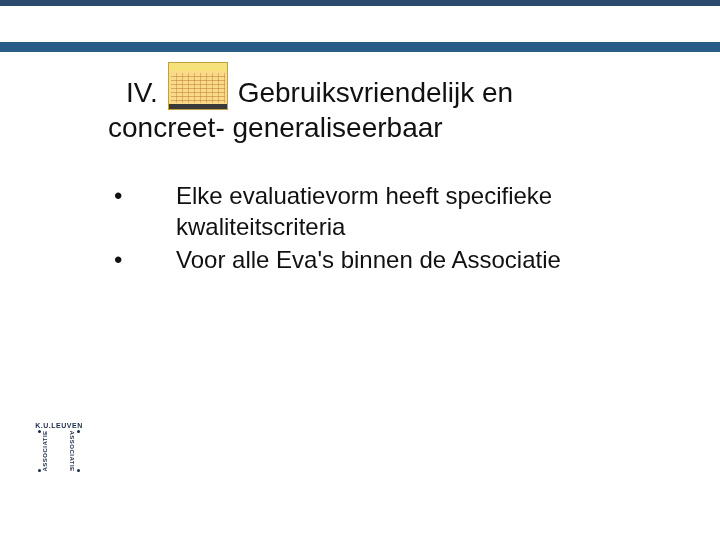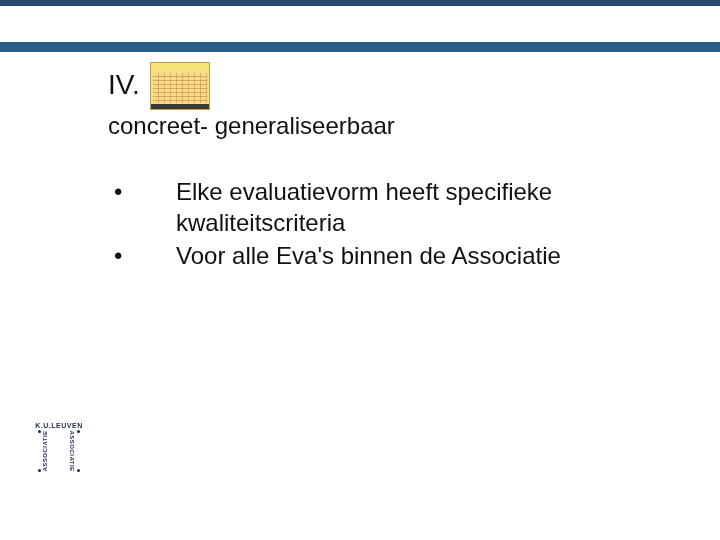--- a/index.html
+++ b/index.html
@@ -32,25 +32,26 @@
       background: #2a5c88;
     }
     .content {
       position: absolute;
       top: 68px;
       left: 108px;
       width: 560px;
     }
     .title-row {
       display: flex;
-      align-items: flex-start;
+      align-items: flex-end;
       gap: 10px;
       font-size: 28px;
       color: #111;
       line-height: 1.2;
+      margin-left: 18px;
     }
     .title-numeral {
       font-size: 28px;
       color: #111;
     }
     .spreadsheet-icon {
       width: 60px;
       height: 48px;
       background: linear-gradient(to bottom, #f5e27a 0%, #f5e27a 18%, #f9d98a 18%, #f9d98a 100%);
       border: 1px solid #c0a040;
@@ -76,21 +77,21 @@
       left: 0;
       right: 0;
       height: 5px;
       background: #3a3a3a;
     }
     .title-line1 {
       font-size: 28px;
       color: #111;
     }
     .title-line2 {
-      font-size: 24px;
+      font-size: 28px;
       color: #111;
       margin-top: 2px;
     }
     .bullets {
       margin-top: 36px;
       font-size: 24px;
       color: #111;
       line-height: 1.3;
     }
     .bullet-item {
@@ -169,20 +170,21 @@
 </head>
 <body>
 
 <div class="top-border"></div>
 <div class="header-line"></div>
 
 <div class="content">
   <div class="title-row">
     <span class="title-numeral">IV.</span>
     <span class="spreadsheet-icon"></span>
+    <span class="title-line1">Gebruiksvriendelijk en</span>
   </div>
   <div class="title-line2">concreet- generaliseerbaar</div>
 
   <div class="bullets">
     <div class="bullet-item">
       <span class="bullet-mark">•</span>
       <span class="bullet-text">Elke evaluatievorm heeft specifieke kwaliteitscriteria</span>
     </div>
     <div class="bullet-item">
       <span class="bullet-mark">•</span>

